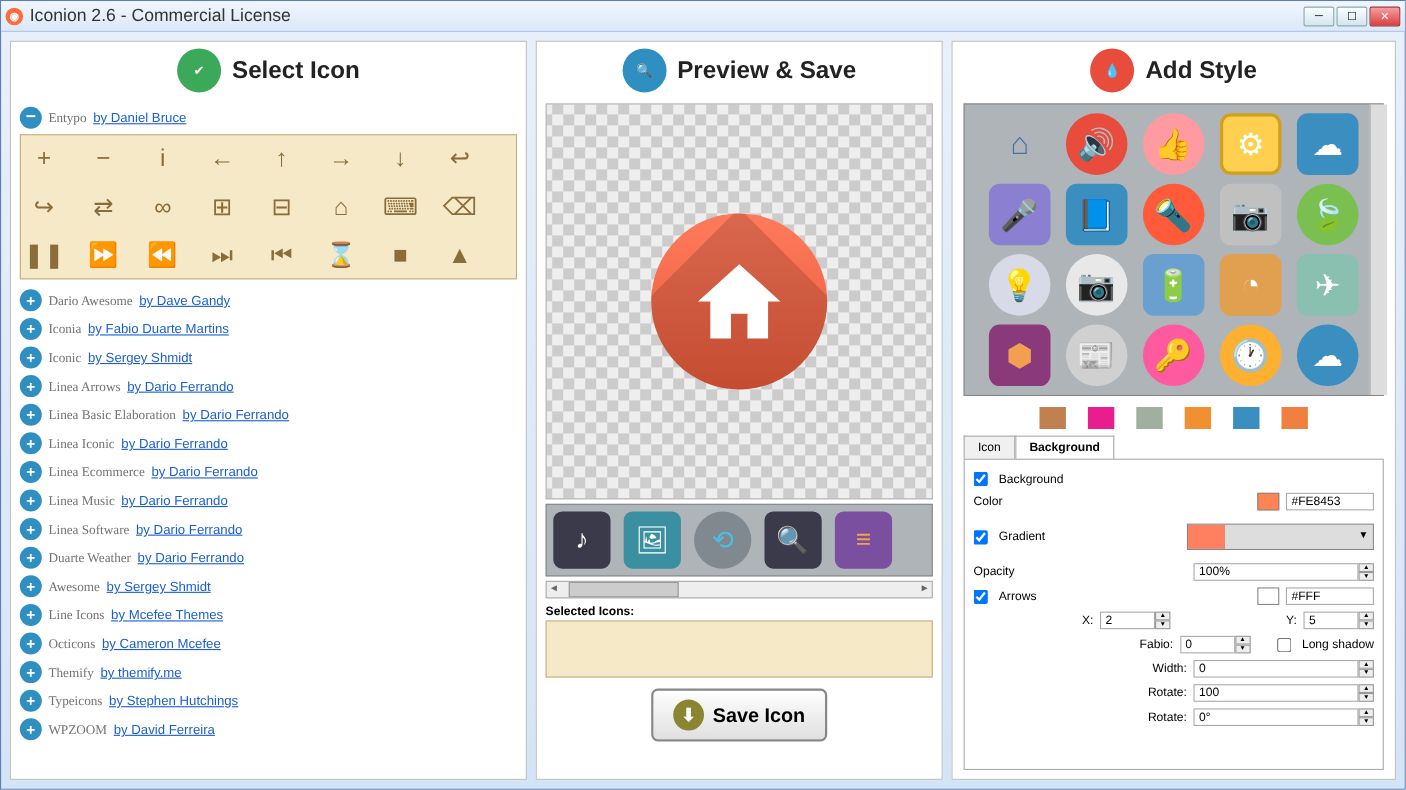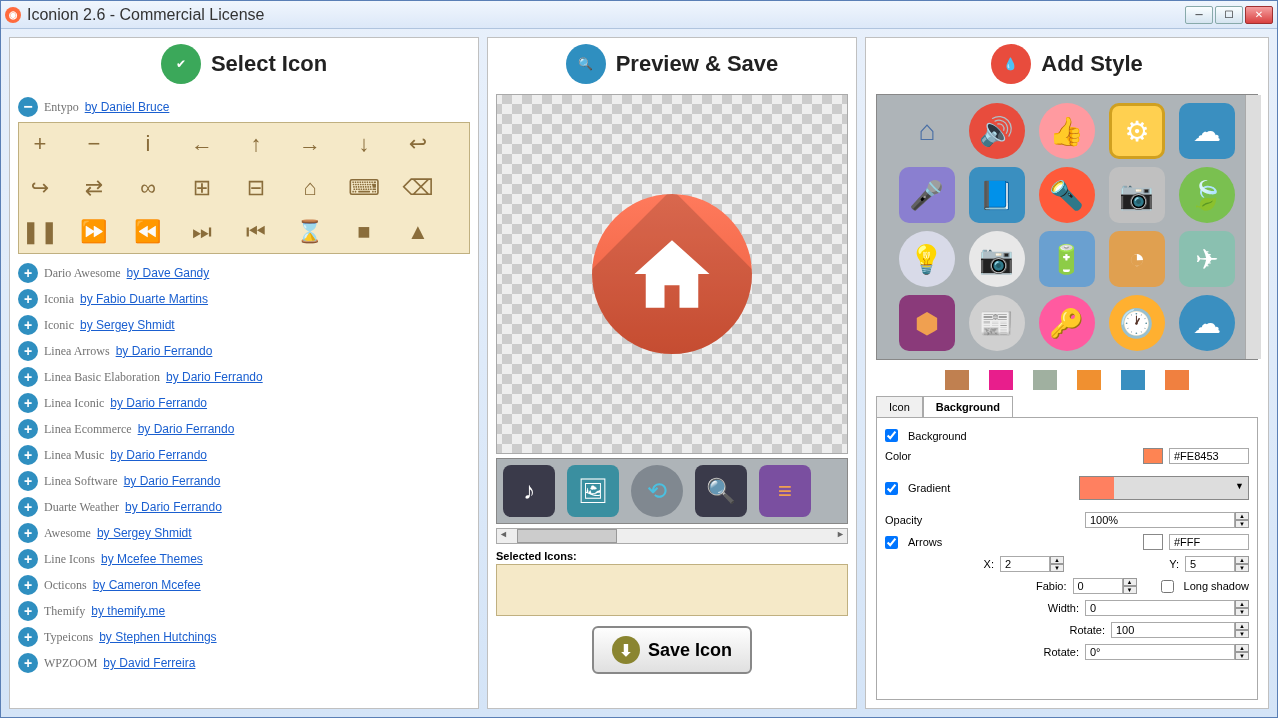--- a/index.html
+++ b/index.html
@@ -347,21 +347,21 @@
               <input type="text" style="width: 150px;" value="0">
               <div class="spin-btns">
                 <span>▲</span>
                 <span>▼</span>
               </div>
             </div>
         </div>
         <div class="form-row">
           <span class="lbl-right">Rotate:</span>
           <div class="spinner">
-              <input type="text" style="width: 124px;" value="100">
+              <input type="text" style="width: 150px;" value="100">
               <div class="spin-btns">
                 <span>▲</span>
                 <span>▼</span>
               </div>
             </div>
         </div>
         <div class="form-row">
           <span class="lbl-right">Rotate:</span>
           <div class="spinner">
               <input type="text" style="width: 150px;" value="0°">

